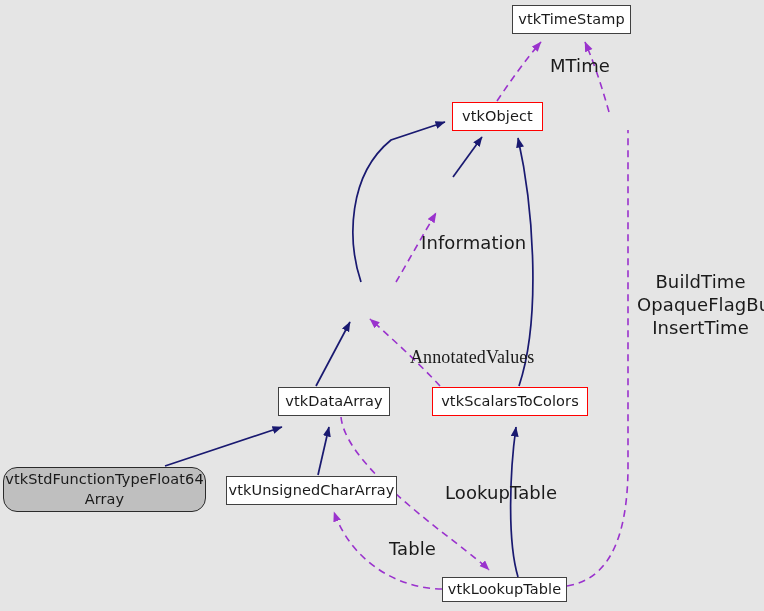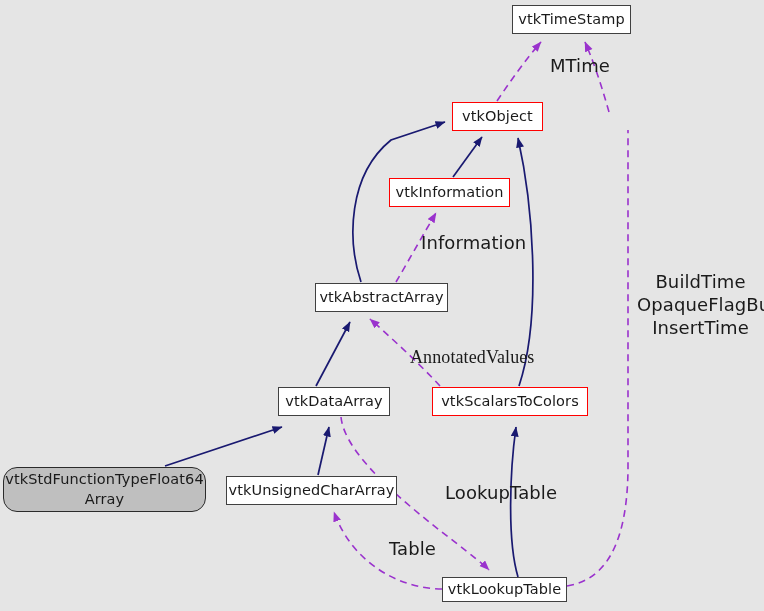--- a/index.html
+++ b/index.html
@@ -97,23 +97,21 @@
 
     <path d="M318,475 L329,427" fill="none" stroke="#191970" stroke-width="1.7" marker-end="url(#arrow-inherit)"></path>
 
     <path d="M518,577 C507,540 510,470 516,427" fill="none" stroke="#191970" stroke-width="1.7" marker-end="url(#arrow-inherit)"></path>
   </svg>
 
   <div class="node" style="left:512px; top:5px; width:119px; height:29px;">vtkTimeStamp</div>
 
   <div class="node red" style="left:452px; top:102px; width:91px; height:29px;">vtkObject</div>
 
-  <div class="node red" style="left:389px; top:178px; width:121px; height:29px;">vtkInformation</div>
 
-  <div class="node" style="left:315px; top:283px; width:133px; height:29px;">vtkAbstractArray</div>
 
   <div class="node" style="left:278px; top:387px; width:112px; height:29px;">vtkDataArray</div>
 
   <div class="node red" style="left:432px; top:387px; width:156px; height:29px;">vtkScalarsToColors</div>
 
   <div class="node filled" style="left:3px; top:467px; width:203px; height:45px;border-radius:14px;">vtkStdFunctionTypeFloat64
 Array</div>
 
   <div class="node" style="left:226px; top:476px; width:171px; height:29px;">vtkUnsignedCharArray</div>
 

